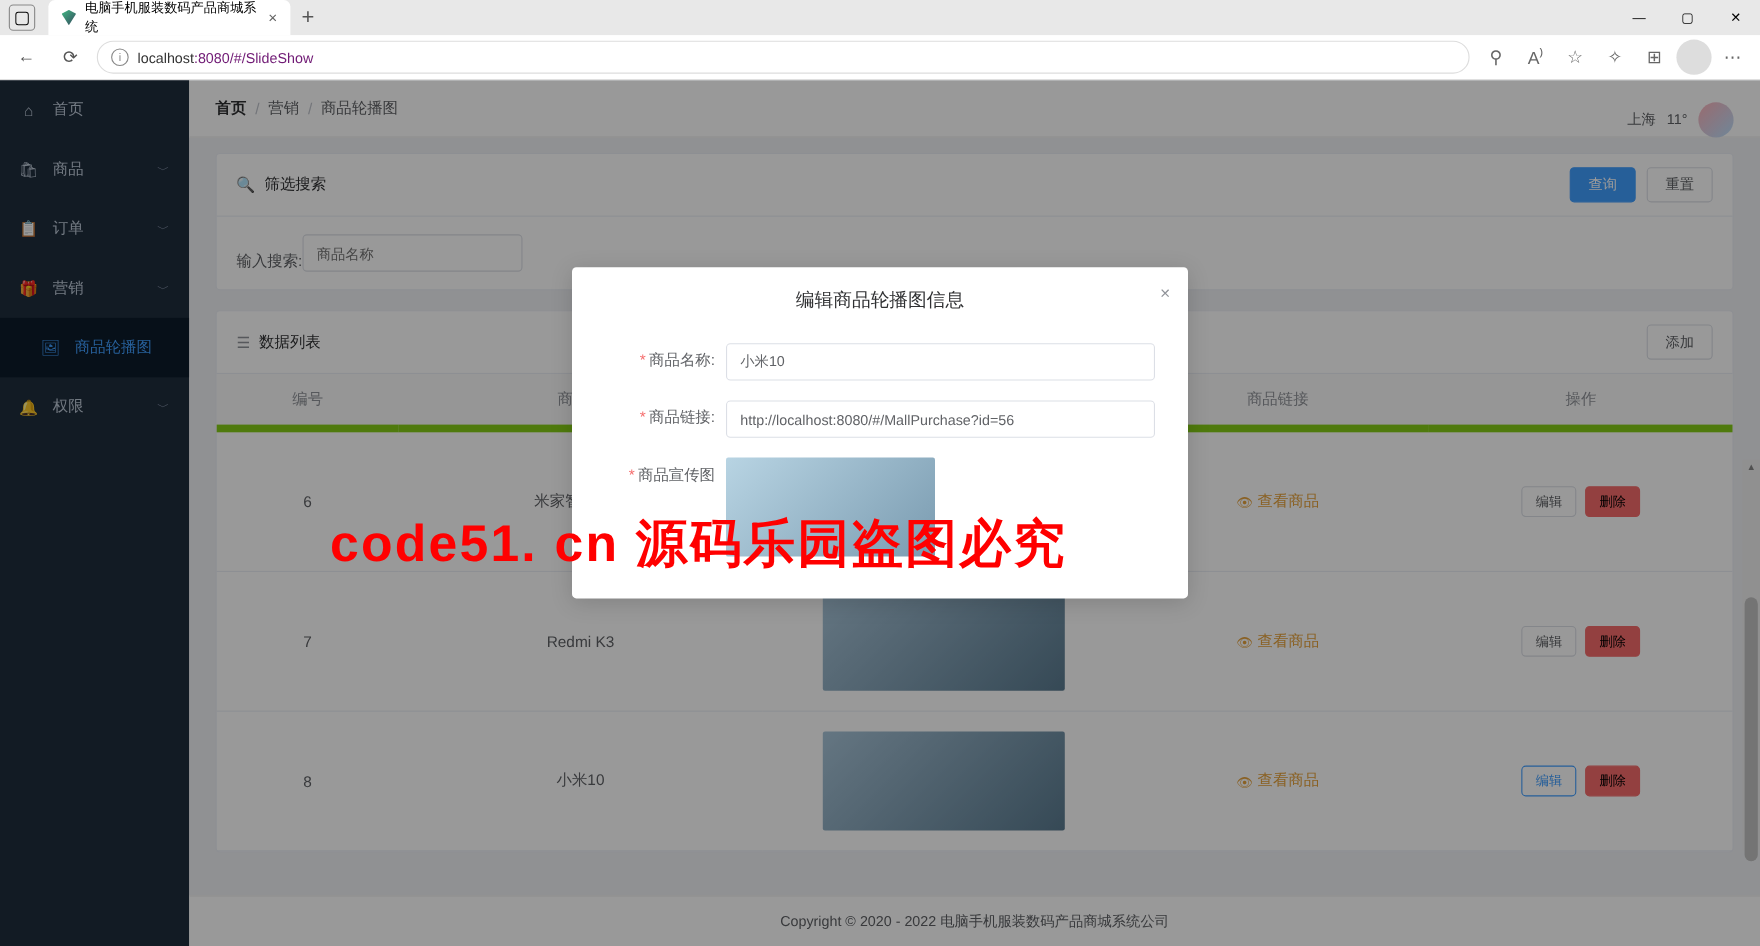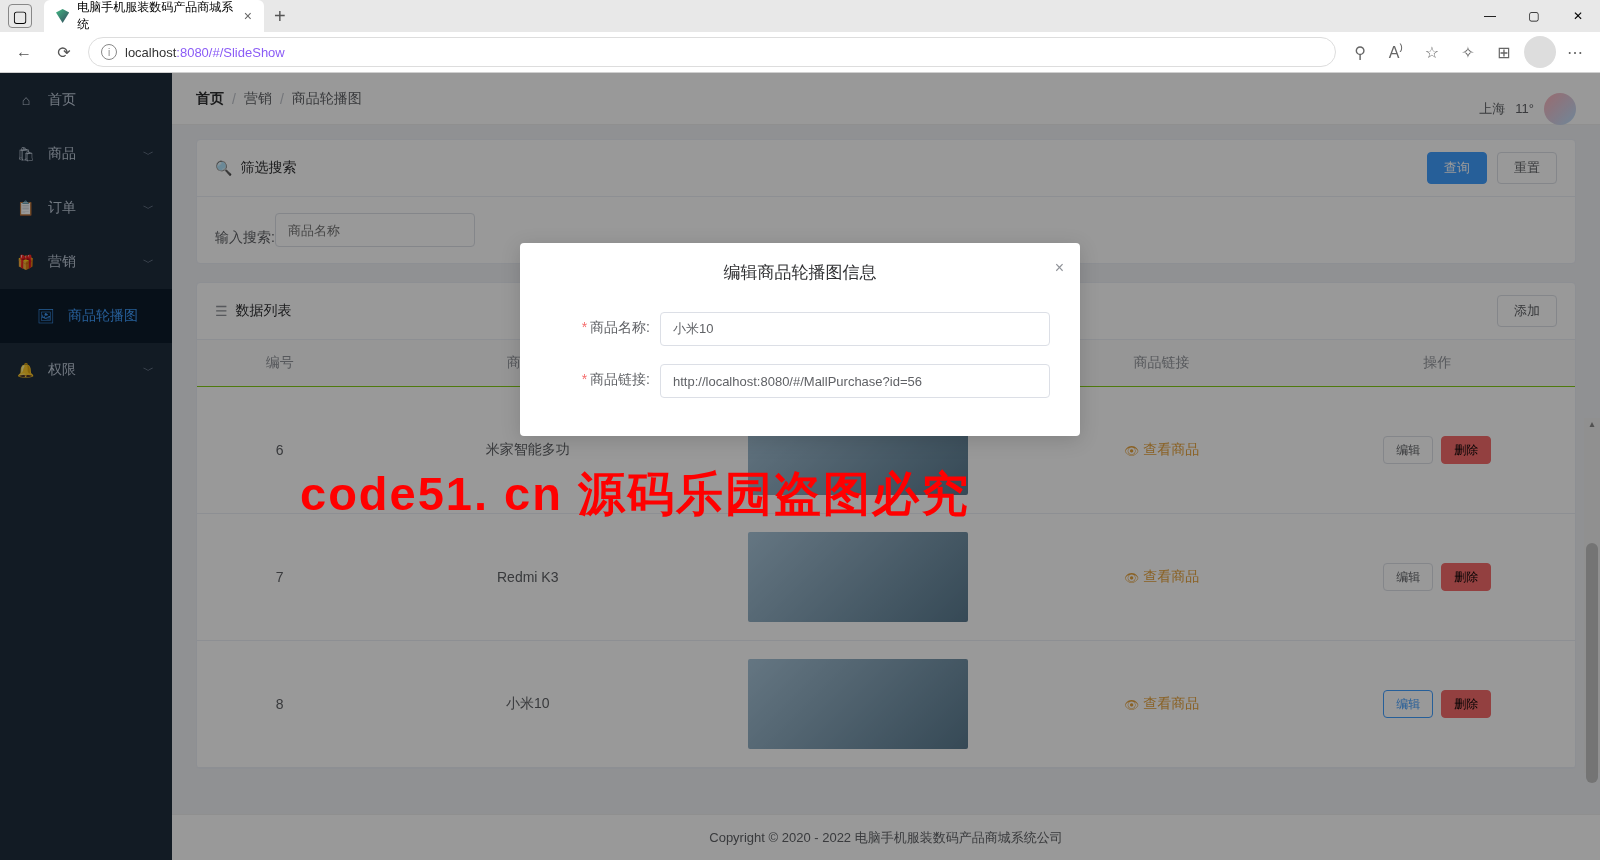--- a/index.html
+++ b/index.html
@@ -15,21 +15,21 @@
 .tab-close { color: #666; cursor: pointer; font-size: 14px; }
 .new-tab { font-size: 20px; color: #555; padding: 0 10px; cursor: pointer; }
 .win-controls { margin-left: auto; display: flex; }
 .win-controls span { width: 44px; height: 32px; display:flex; align-items:center; justify-content:center; font-size:12px; cursor:pointer; }
 
 .nav-bar { height: 40px; display: flex; align-items: center; padding: 0 8px; gap: 8px; background: #fff; }
 .nav-btn { width: 32px; height: 32px; display:flex; align-items:center; justify-content:center; color:#555; cursor:pointer; border-radius:4px; }
 .url-bar { flex: 1; height: 30px; border: 1px solid #ddd; border-radius: 15px; display: flex; align-items: center; padding: 0 12px; font-size: 13px; gap: 8px; }
 .url-info-icon { width: 16px; height:16px; border:1px solid #888; border-radius:50%; display:flex; align-items:center; justify-content:center; font-size:10px; color:#888; }
 .url-text .host { color: #333; }
-.url-text .path { color: #8b5cf6; }
+.url-text .path { color: #701a75; }
 .nav-icons-right { display:flex; gap: 4px; align-items:center; }
 .nav-icons-right span { width:32px; height:32px; display:flex; align-items:center; justify-content:center; color:#666; cursor:pointer; font-size:16px; }
 .avatar-circle { width:26px; height:26px; border-radius:50%; background:#ddd; }
 .more-dots { font-size:18px; letter-spacing:2px; }
 
 
 .app { display: flex; height: calc(100vh - 72px); position: relative; }
 .overlay-dim { position:absolute; inset:0; background: rgba(0,0,0,0.4); z-index: 50; }
 
 .sidebar { width: 172px; background: #1f2d3d; color: #bfcbd9; flex-shrink: 0; }
@@ -54,21 +54,21 @@
 .card-body { padding: 16px 18px; }
 .search-row { display:flex; align-items:flex-end; font-size:14px; color:#606266; }
 .search-input { border:1px solid #dcdfe6; border-radius:4px; height:34px; padding:0 12px; width:200px; font-size:13px; color:#606266; }
 .btn { display:inline-flex; align-items:center; justify-content:center; height:32px; padding:0 16px; border-radius:4px; font-size:13px; cursor:pointer; border:1px solid #dcdfe6; background:#fff; color:#606266; }
 .btn-primary { background:#409eff; border-color:#409eff; color:#fff; }
 .btn-danger { background:#f56c6c; border-color:#f56c6c; color:#000000; }
 .btn-sm { height:28px; padding:0 12px; font-size:12px; }
 .header-btns { margin-left:auto; display:flex; gap:10px;padding-left:48px; }
 
 .table { width:100%; border-collapse:collapse; }
-.table th { background:#fafafa; font-weight:500; color:#909399; padding:14px 8px; font-size:14px; text-align:center; border-bottom:1px solid #84cc16; }
+.table th { background:#fafafa; font-weight:500; color:#909399; padding:14px 8px; font-size:14px; text-align:center; border-bottom:7px solid #84cc16; }
 .table td { padding:18px 8px; font-size:14px; color:#606266; text-align:center; border-bottom:1px solid #ebeef5; vertical-align:middle; }
 .promo-thumb { width:220px; height:90px; background: linear-gradient(135deg,#a8c5d9,#5a7a8f); margin:0 auto; border-radius:2px; display:flex; align-items:center; justify-content:center; color:#fff; font-size:11px; }
 .link-orange { color:#e6a23c; display:inline-flex; align-items:center; gap:4px; }
 .eye-icon::before { content:"👁"; font-size:12px; }
 .actions { display:flex; gap:8px; justify-content:center; }
 .btn-edit-active { border-color:#409eff; color:#409eff; }
 
 .footer { text-align:center; padding:14px; font-size:13px; color:#606266; background:#fff; border-top:1px solid #eee; }
 
 
@@ -277,20 +277,24 @@
     </div>
     <div class="modal-body">
       <div class="form-row">
         <span class="form-label"><span class="req">*</span><span>商品名称:</span></span>
         <input class="form-input" value="小米10" style="">
       </div>
       <div class="form-row">
         <span class="form-label"><span class="req">*</span><span>商品链接:</span></span>
         <input class="form-input" value="http://localhost:8080/#/MallPurchase?id=56" style="">
       </div>
+      <div class="form-row">
+        <span class="form-label"><span class="req">*</span><span>商品宣传图</span></span>
+        <div class="form-image"></div>
+      </div>
     </div>
   </div>
 
   <div class="watermark">code51. cn 源码乐园盗图必究</div>
 
   <div class="scrollbar-track">
     <div style="position:absolute;top:0;left:0;right:0;height:16px;text-align:center;color:#888;font-size:10px;">▴</div>
   </div>
   <div class="scrollbar-thumb"></div>
 </div>

